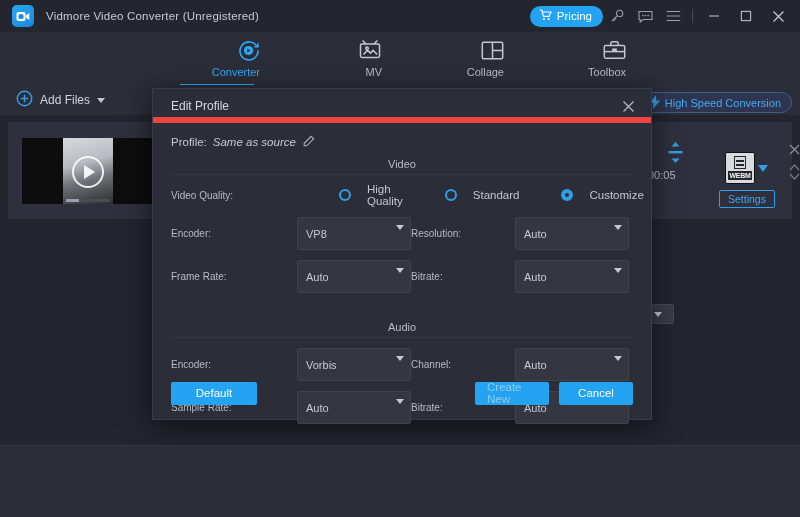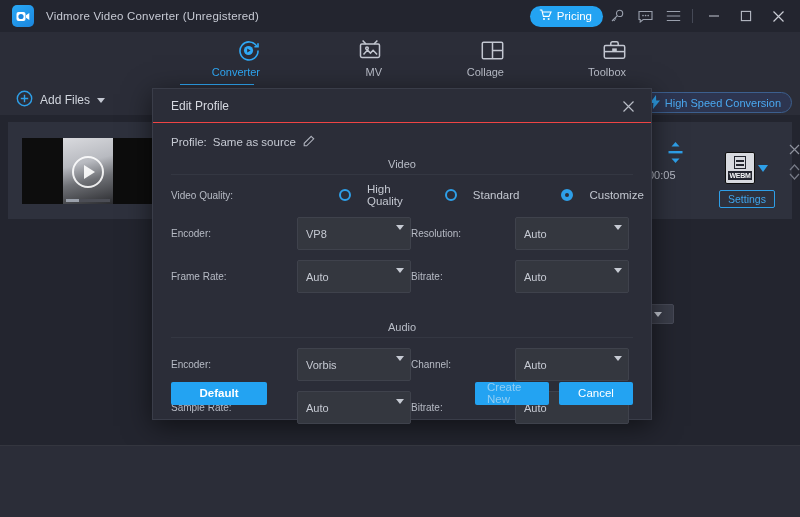--- a/index.html
+++ b/index.html
@@ -169,36 +169,36 @@
   }
 
   
   .dialog {
     position: absolute; left: 152px; top: 88px; width: 500px; height: 332px;
     background: #2b2d38; border: 1px solid #3a3d49;
     box-shadow: 0 6px 26px rgba(0,0,0,.55);
   }
   .dlg-head {
     position: relative; height: 34px;
-    border-bottom: 1px solid #ef4444;
+    border-bottom: 6px solid #ef4444;
   }
   .dlg-title {
     position: absolute; left: 18px; top: 10px; color: #d6d9e1; font-size: 12px;
   }
   .dlg-close {
     position: absolute; right: 12px; top: 6px; width: 22px; height: 22px;
     display: flex; align-items: center; justify-content: center;
     color: #b8bcc6; cursor: pointer;
   }
   .dlg-body { position: relative; padding: 0 18px; }
   .profile-row {
     display: flex; align-items: center; gap: 6px; padding: 12px 0 0 0;
     color: #c6cad3; font-size: 11.5px;
   }
-  .profile-val { color: #c6cad3; }
+  .profile-val { color: #c6cad3; font-style: italic; }
   .pencil { color: #aeb2bd; cursor: pointer; display: flex; }
 
   .sect-head {
     position: relative; text-align: center; color: #b9bdc7; font-size: 11px;
     margin-top: 10px; padding-bottom: 5px;
   }
   .sect-head::after {
     content: ""; position: absolute; left: 0; right: 0; bottom: 0;
     height: 1px; background: #343742;
   }
@@ -233,21 +233,21 @@
 
   .dlg-foot {
     position: absolute; left: 0; right: 0; bottom: 0; height: 52px;
     display: flex; align-items: center; padding: 0 18px;
   }
   .btn {
     height: 23px; border-radius: 2px; background: #23a3f2; color: #ffffff;
     font-size: 11.5px; display: flex; align-items: center; justify-content: center;
     cursor: pointer; padding: 0 12px;
   }
-  .btn.default { width: 96px; font-weight: bold; }
+  .btn.default { width: 86px; }
   .btn.create { width: 74px; color: #8fcdf4; margin-left: auto; }
   .btn.cancel { width: 74px; margin-left: 10px; }
 
   
   .bottombar {
     position: absolute; left: 0; top: 445px; width: 800px; height: 72px;
     background: #2b2d38; border-top: 1px solid #34363f;
   }
 </style>
 </head>

